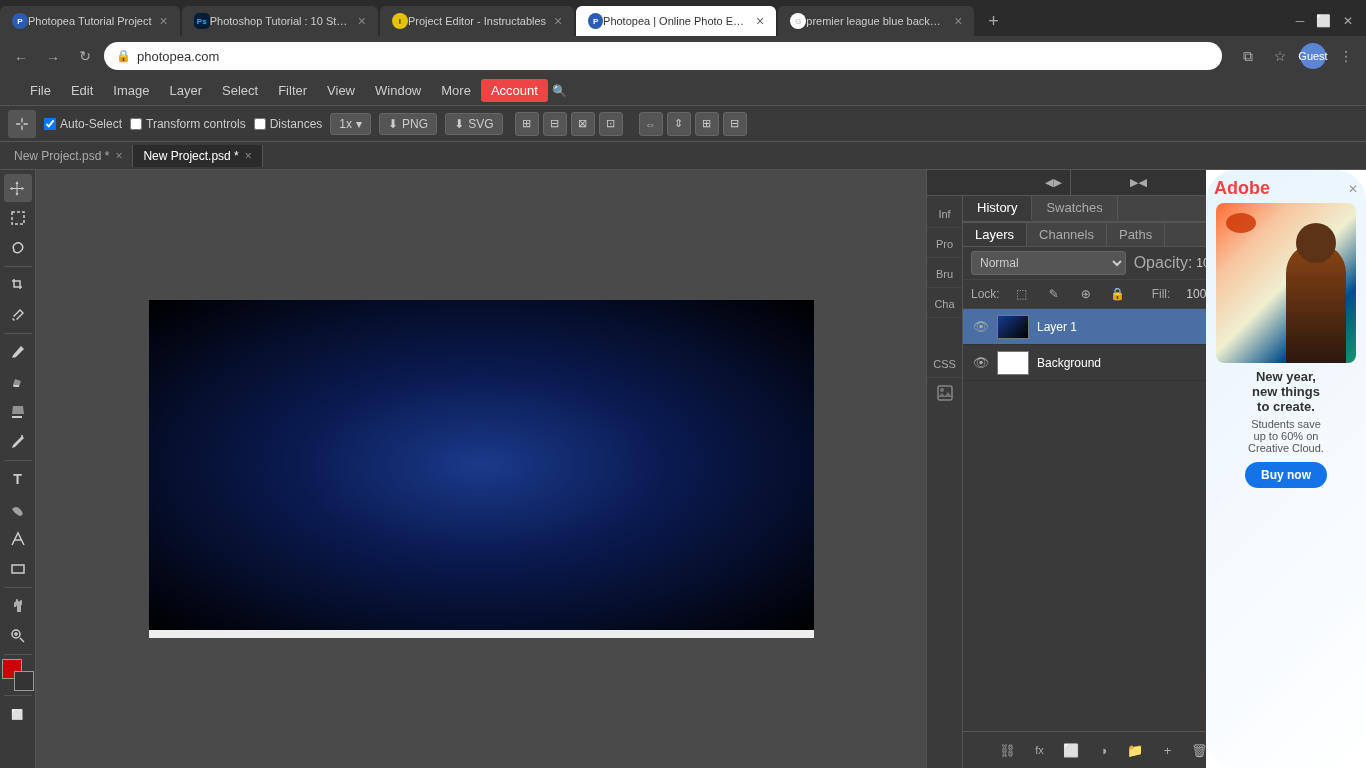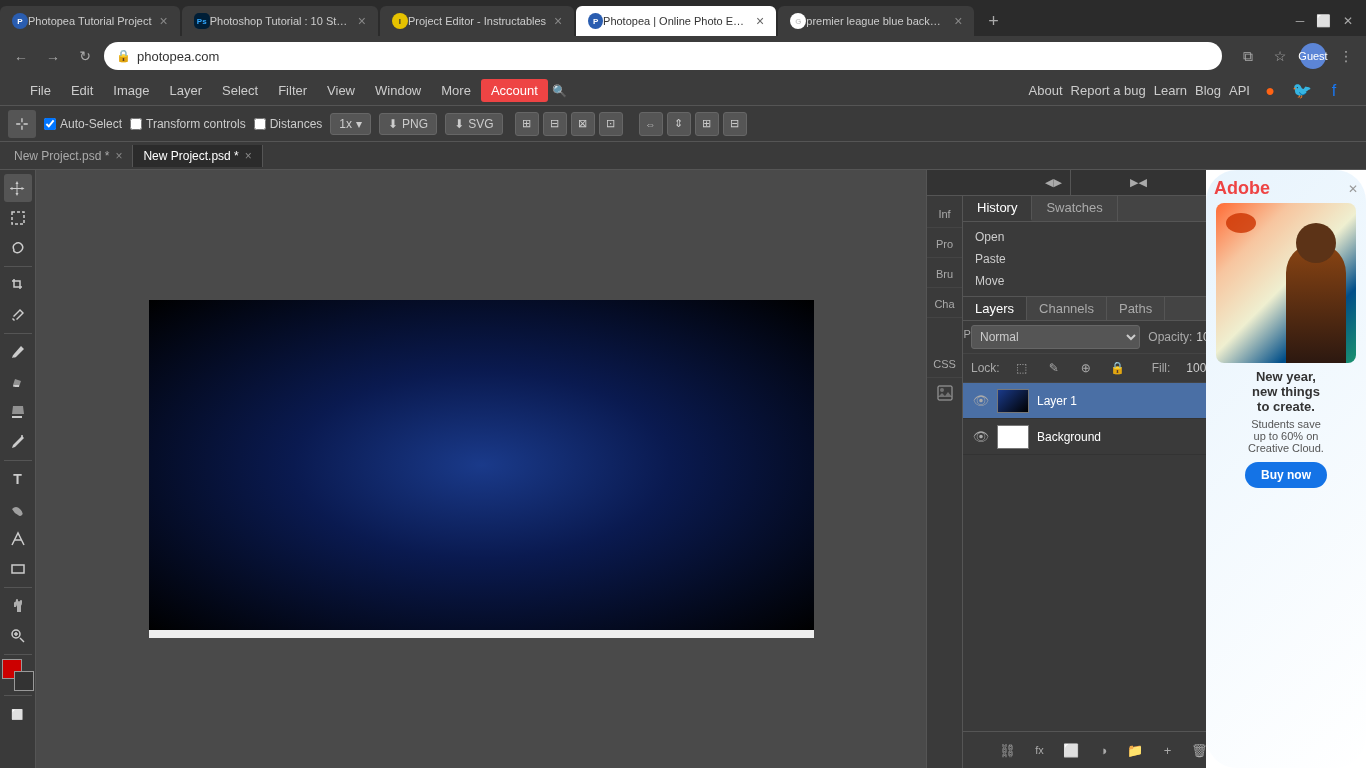--- a/index.html
+++ b/index.html
@@ -77,21 +77,21 @@
 
     
     .layers-section { flex: 1; display: flex; flex-direction: column; }
     .layers-tabs { display: flex; background: #444; border-bottom: 1px solid #555; border-top: 1px solid #555; }
     .layers-tab { padding: 4px 12px; font-size: 13px; color: #aaa; cursor: pointer; border-right: 1px solid #555; }
     .layers-tab.active { background: #3a3a3a; color: #fff; }
 
     .blend-row { display: flex; align-items: center; padding: 4px 8px; border-bottom: 1px solid #444; gap: 8px; }
     .blend-select { background: #555; color: #ccc; border: 1px solid #666; border-radius: 3px; height: 24px; padding: 0 4px; font-size: 12px; flex: 1; }
     .opacity-row { display: flex; align-items: center; gap: 4px; }
-    .opacity-label { color: #aaa; font-size: 12px; }
+    .opacity-label { color: #aaa; font-size: 16px; }
     .opacity-value { color: #ccc; font-size: 12px; }
     .opacity-arrow { color: #aaa; font-size: 10px; }
 
     .lock-row { display: flex; align-items: center; padding: 4px 8px; border-bottom: 1px solid #444; gap: 12px; }
     .lock-label { color: #aaa; font-size: 12px; }
     .lock-icon { width: 20px; height: 20px; display: flex; align-items: center; justify-content: center; color: #aaa; font-size: 12px; cursor: pointer; }
     .fill-label { color: #aaa; font-size: 12px; }
     .fill-value { color: #ccc; font-size: 12px; }
 
     .layers-list { flex: 1; overflow-y: auto; }
@@ -187,31 +187,20 @@
   <div class="menu-item">Image</div>
   <div class="menu-item">Layer</div>
   <div class="menu-item">Select</div>
   <div class="menu-item">Filter</div>
   <div class="menu-item">View</div>
   <div class="menu-item">Window</div>
   <div class="menu-item">More</div>
   <div class="menu-item active">Account</div>
   <div class="search-icon-btn">🔍</div>
   <div class="menu-separator"></div>
-  <div class="menu-right">
-    <div class="menu-right-item">About</div>
-    <div class="menu-right-item">Report a bug</div>
-    <div class="menu-right-item">Learn</div>
-    <div class="menu-right-item">Blog</div>
-    <div class="menu-right-item">API</div>
-
-    <div class="browser-icon" style="color:#ff6314;font-size:16px;">●</div>
-    <div class="browser-icon" style="color:#1da1f2;font-size:16px;">🐦</div>
-    <div class="browser-icon" style="color:#1877f2;font-size:16px;">f</div>
-  </div>
 </div>
 
 <div class="toolbar">
   <div class="tool-btn active" style="font-size:16px;">⊹</div>
   <div class="toolbar-checkbox">
     <input type="checkbox" checked="" style="">
     <span>Auto-Select</span>
   </div>
   <div class="toolbar-checkbox">
     <input type="checkbox" style="">
@@ -410,25 +399,20 @@
           </div>
         </div>
 
         <div style="flex:1;display:flex;flex-direction:column;">
 
           <div class="history-panel">
             <div class="panel-tabs">
 
               <div class="panel-tab active">History</div>
               <div class="panel-tab">Swatches</div>
-            </div>
-            <div class="history-list">
-              <div class="history-item">Open</div>
-              <div class="history-item">Paste</div>
-              <div class="history-item">Move</div>
             </div>
           </div>
 
           <div class="layers-section">
             <div class="layers-tabs">
               <div class="layers-tab active">Layers</div>
               <div class="layers-tab">Channels</div>
               <div class="layers-tab">Paths</div>
             </div>
 

